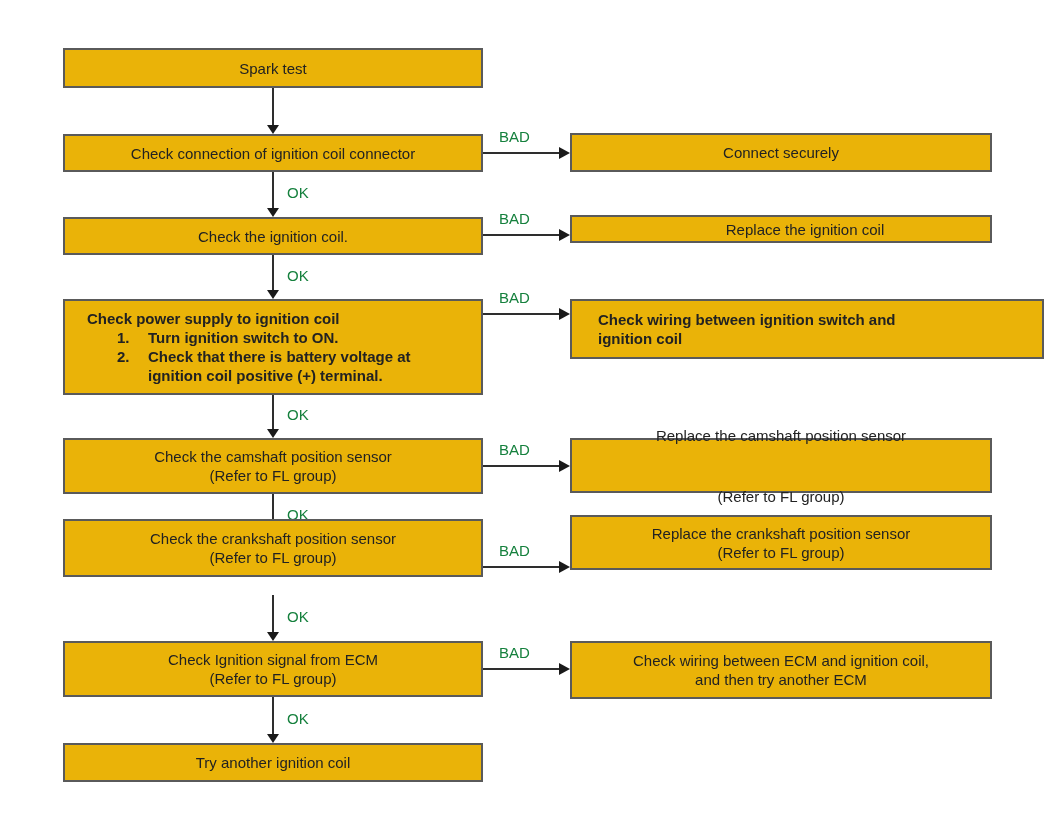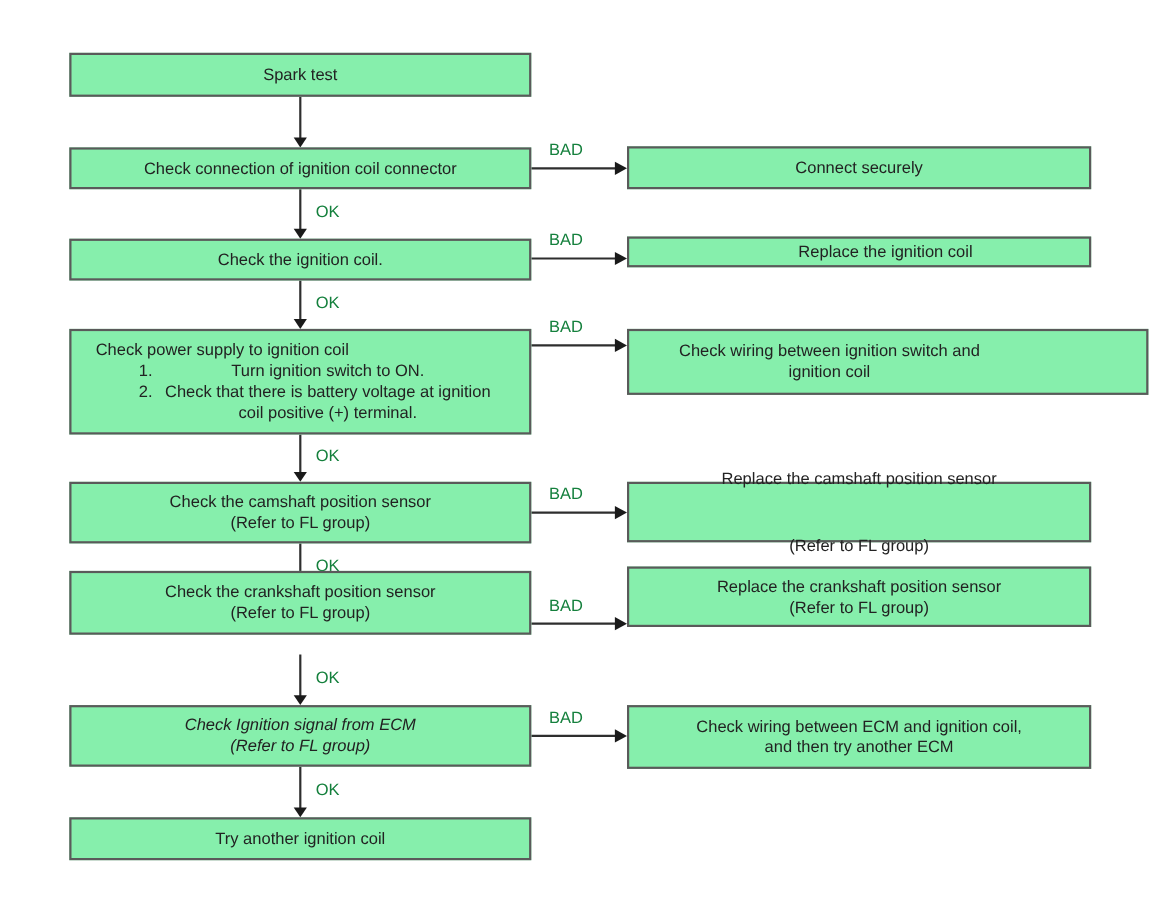--- a/index.html
+++ b/index.html
@@ -16,30 +16,30 @@
   }
   .stage {
     position: absolute;
     left: 0; top: 0;
     width: 1050px; height: 828px;
   }
   .box {
     position: absolute;
     box-sizing: border-box;
     border: 2px solid #5a5a5a;
-    background: #86efac;
+    background: #eab308;
     font-size: 15px;
     line-height: 19px;
     color: #222222;
     display: flex;
     flex-direction: column;
     justify-content: center;
   }
   .box.center { align-items: center; text-align: center; }
-  .box.leftalign { align-items: flex-start; text-align: center; }
+  .box.leftalign { align-items: flex-start; text-align: left; font-weight: bold; }
   svg.connectors {
     position: absolute;
     left: 0; top: 0;
   }
   .lbl {
     position: absolute;
     font-size: 15px;
     line-height: 18px;
     color: #15803d;
     white-space: nowrap;
@@ -138,21 +138,21 @@
   <div class="box center" style="left:63px; top:438px; width:420px; height:56px;">
     <span>Check the camshaft position sensor</span>
     <span>(Refer to FL group)</span>
   </div>
 
   <div class="box center" style="left:63px; top:519px; width:420px; height:58px;">
     <span>Check the crankshaft position sensor</span>
     <span>(Refer to FL group)</span>
   </div>
 
-  <div class="box center" style="left:63px; top:641px; width:420px; height:56px;font-style:italic;">
+  <div class="box center" style="left:63px; top:641px; width:420px; height:56px;">
     <span>Check Ignition signal from ECM</span>
     <span>(Refer to FL group)</span>
   </div>
 
   <div class="box center" style="left:63px; top:743px; width:420px; height:39px;">
     <span>Try another ignition coil</span>
   </div>
 
   <div class="box center" style="left:570px; top:133px; width:422px; height:39px;">
     <span>Connect securely</span>

